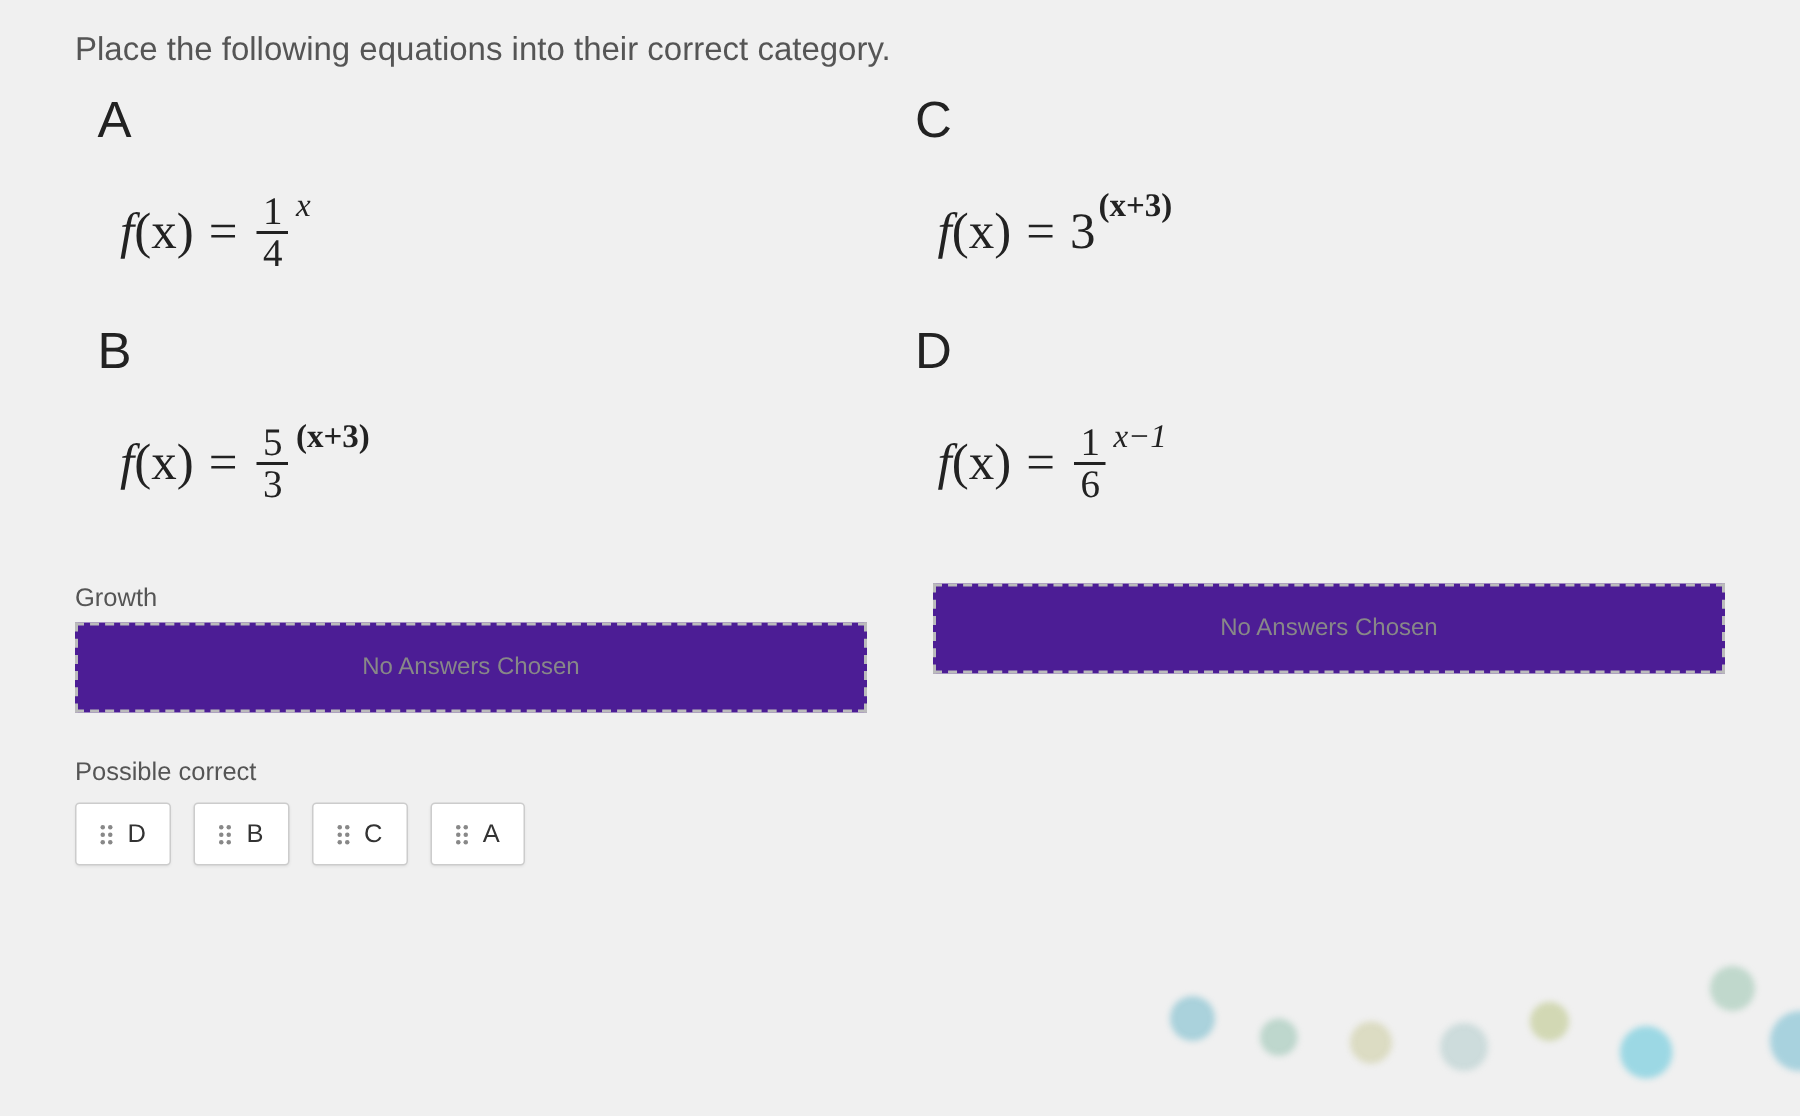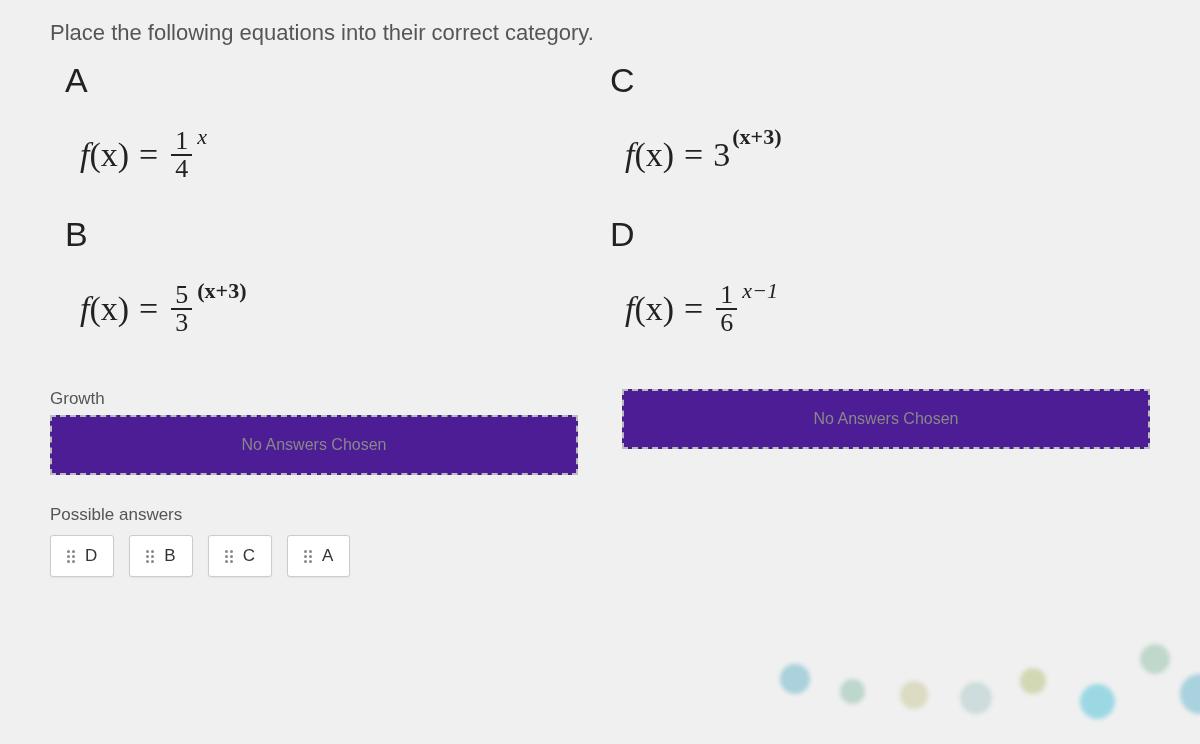--- a/index.html
+++ b/index.html
@@ -232,21 +232,21 @@
       <span>No Answers Chosen</span>
     </div>
   </div>
   <div class="dropzone-block">
     <div class="dropzone">
       <span>No Answers Chosen</span>
     </div>
   </div>
 </div>
 
-<div class="possible-label">Possible answers</div>
+<div class="possible-label">Possible correct</div>
 <div class="answer-chips">
   <div class="chip">
     <span class="grip">
       <span class="grip-row">
           <span class="grip-dot"></span>
           <span class="grip-dot"></span>
         </span>
       <span class="grip-row">
           <span class="grip-dot"></span>
           <span class="grip-dot"></span>

